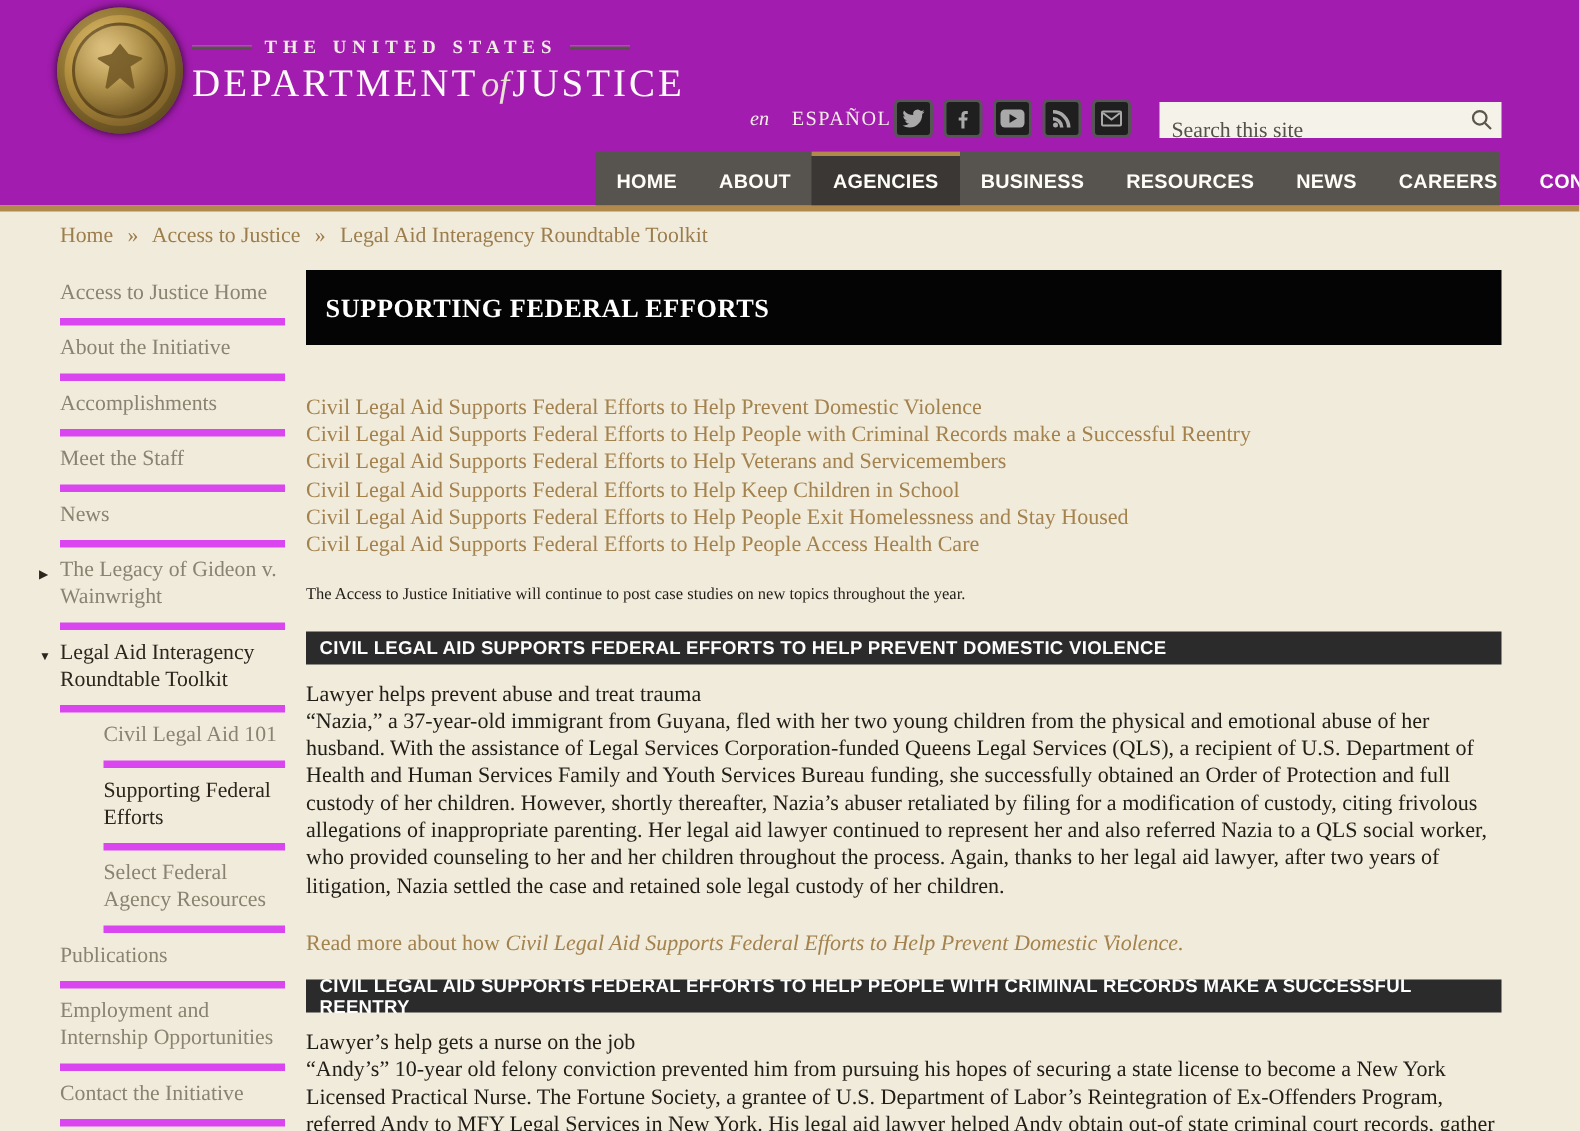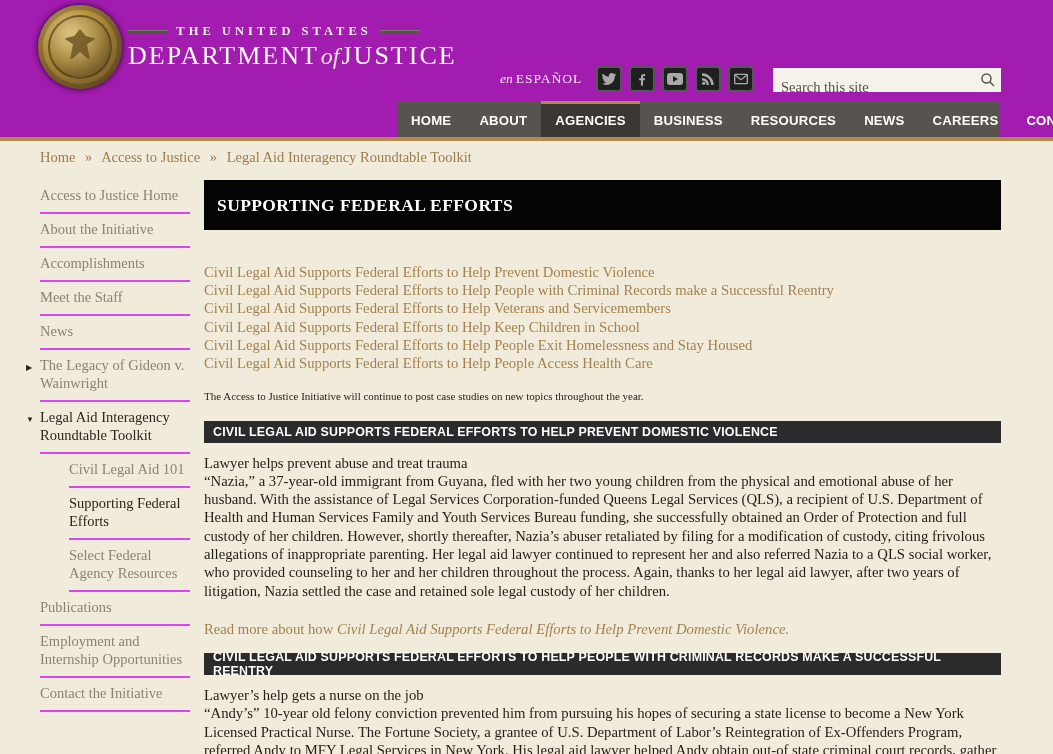--- a/index.html
+++ b/index.html
@@ -41,21 +41,21 @@
   .brand-main {
     margin-top:2px; font-size:26px; letter-spacing:2px; text-align:center; white-space:nowrap; color:#fbfaf7;
   }
   .brand-of { font-style:italic; font-size:24px; letter-spacing:0; margin:0 2px; color:#e8e2d4; }
 
   .header-tools { position:absolute; left:0; top:64px; width:1053px; height:32px; }
   .espanol {
     position:absolute; left:500px; top:7px; color:#f3efe6; font-size:13.5px;
     letter-spacing:1px; text-decoration:none; white-space:nowrap;
   }
-  .espanol i { font-style:italic; letter-spacing:0; margin-right:3px; }
+  .espanol i { font-style:italic; letter-spacing:0; margin-right:15px; }
 
   .social { position:absolute; left:596px; top:2px; display:flex; gap:7px; }
   .sico {
     width:26px; height:26px; border-radius:4px; background:#1f1f1f;
     border:2px solid #565656; display:flex; align-items:center; justify-content:center;
     cursor:pointer;
   }
   .sico svg { width:16px; height:16px; }
   .yt-shape { position:relative; width:16px; height:12px; background:#a9a9a9; border-radius:3px; }
   .yt-shape::after {
@@ -91,21 +91,21 @@
     margin:12px 0 0 40px; font-size:14.5px; color:#9c7d4c;
   }
   .breadcrumb a { color:#9c7d4c; text-decoration:none; }
   .breadcrumb .sep { margin:0 6px; color:#9c7d4c; }
 
   
   .content { display:flex; padding-left:40px; margin-top:14px; }
 
   .sidebar { width:150px; flex:none; font-size:14.5px; line-height:18px; color:#8a8372; }
   .sb-item {
-    position:relative; padding:6px 0 8px 0; border-bottom:2px solid #d946ef; cursor:pointer;
+    position:relative; padding:6px 0 8px 0; border-bottom:5px solid #d946ef; cursor:pointer;
   }
   .sb-item.sub { margin-left:29px; }
   .sb-item.dark { color:#2b261d; }
   .sb-item .marker {
     position:absolute; left:-14px; top:9px; font-size:8px; color:#2b261d;
   }
 
   .main { width:797px; margin-left:14px; flex:none; }
 
   .banner {

